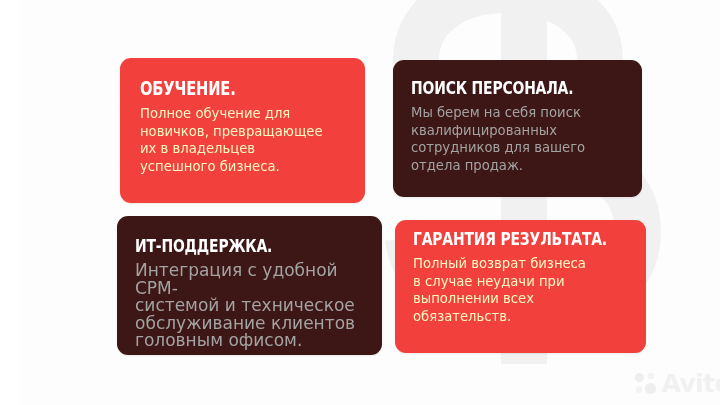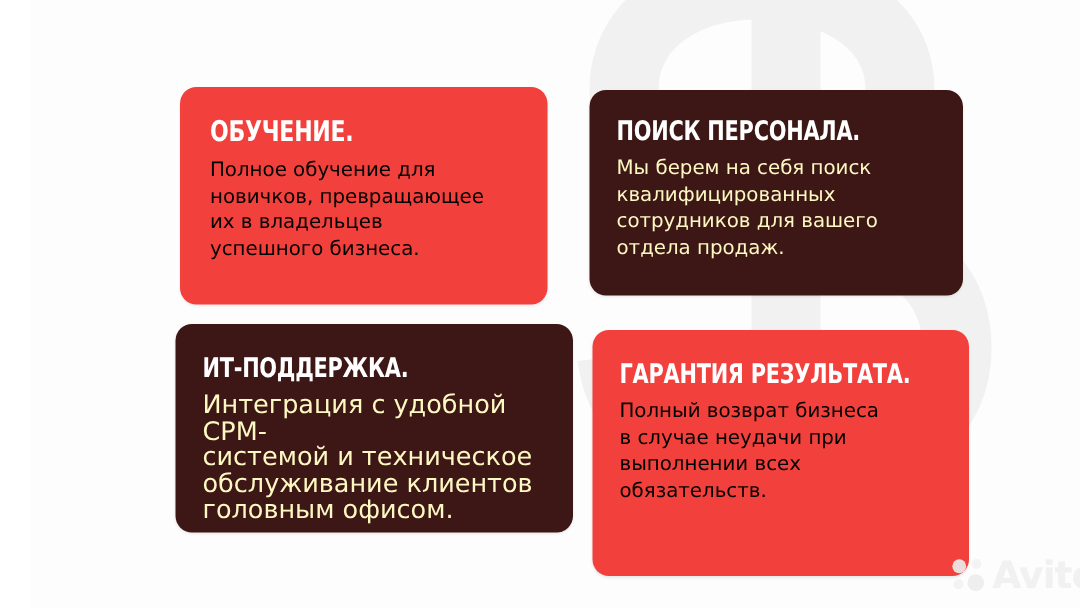--- a/index.html
+++ b/index.html
@@ -56,22 +56,22 @@
     white-space: nowrap;
     transform: scaleX(0.86);
     transform-origin: left center;
   }
   .card-body {
     font-family: "DejaVu Sans", sans-serif;
     color: #f4eceb;
     margin: 0;
     white-space: pre-line;
   }
-  .card.red .card-body  { color: #000000; }
-  .card.dark .card-body { color: #fef9c3; }
+  .card.red .card-body  { color: #fef9c3; }
+  .card.dark .card-body { color: #a3a3a3; }
 
   
   #card-training {
     left: 100px; top: 58px; width: 245px; height: 145px;
     padding: 21px 18px 0 20px;
   }
   #card-training .card-title { font-size: 19px; }
   #card-training .card-body  { font-size: 13.2px; line-height: 17.5px; }
 
   
@@ -85,22 +85,22 @@
   
   #card-it-support {
     left: 97px; top: 216px; width: 265px; height: 139px;
     padding: 21px 12px 0 18px;
   }
   #card-it-support .card-title { font-size: 18px; }
   #card-it-support .card-body  { font-size: 17px; line-height: 17.5px; }
 
   
   #card-guarantee {
-    left: 375px; top: 220px; width: 251px; height: 164px;
-    padding: 21px 14px 0 18px;
+    left: 375px; top: 220px; width: 251px; height: 133px;
+    padding: 10px 14px 0 18px;
   }
   #card-guarantee .card-title { font-size: 18px; }
   #card-guarantee .card-body  { font-size: 13.2px; line-height: 17.5px; }
 
   
   #avito-watermark {
     position: absolute;
     right: 9px;
     bottom: 9px;
     display: flex;

